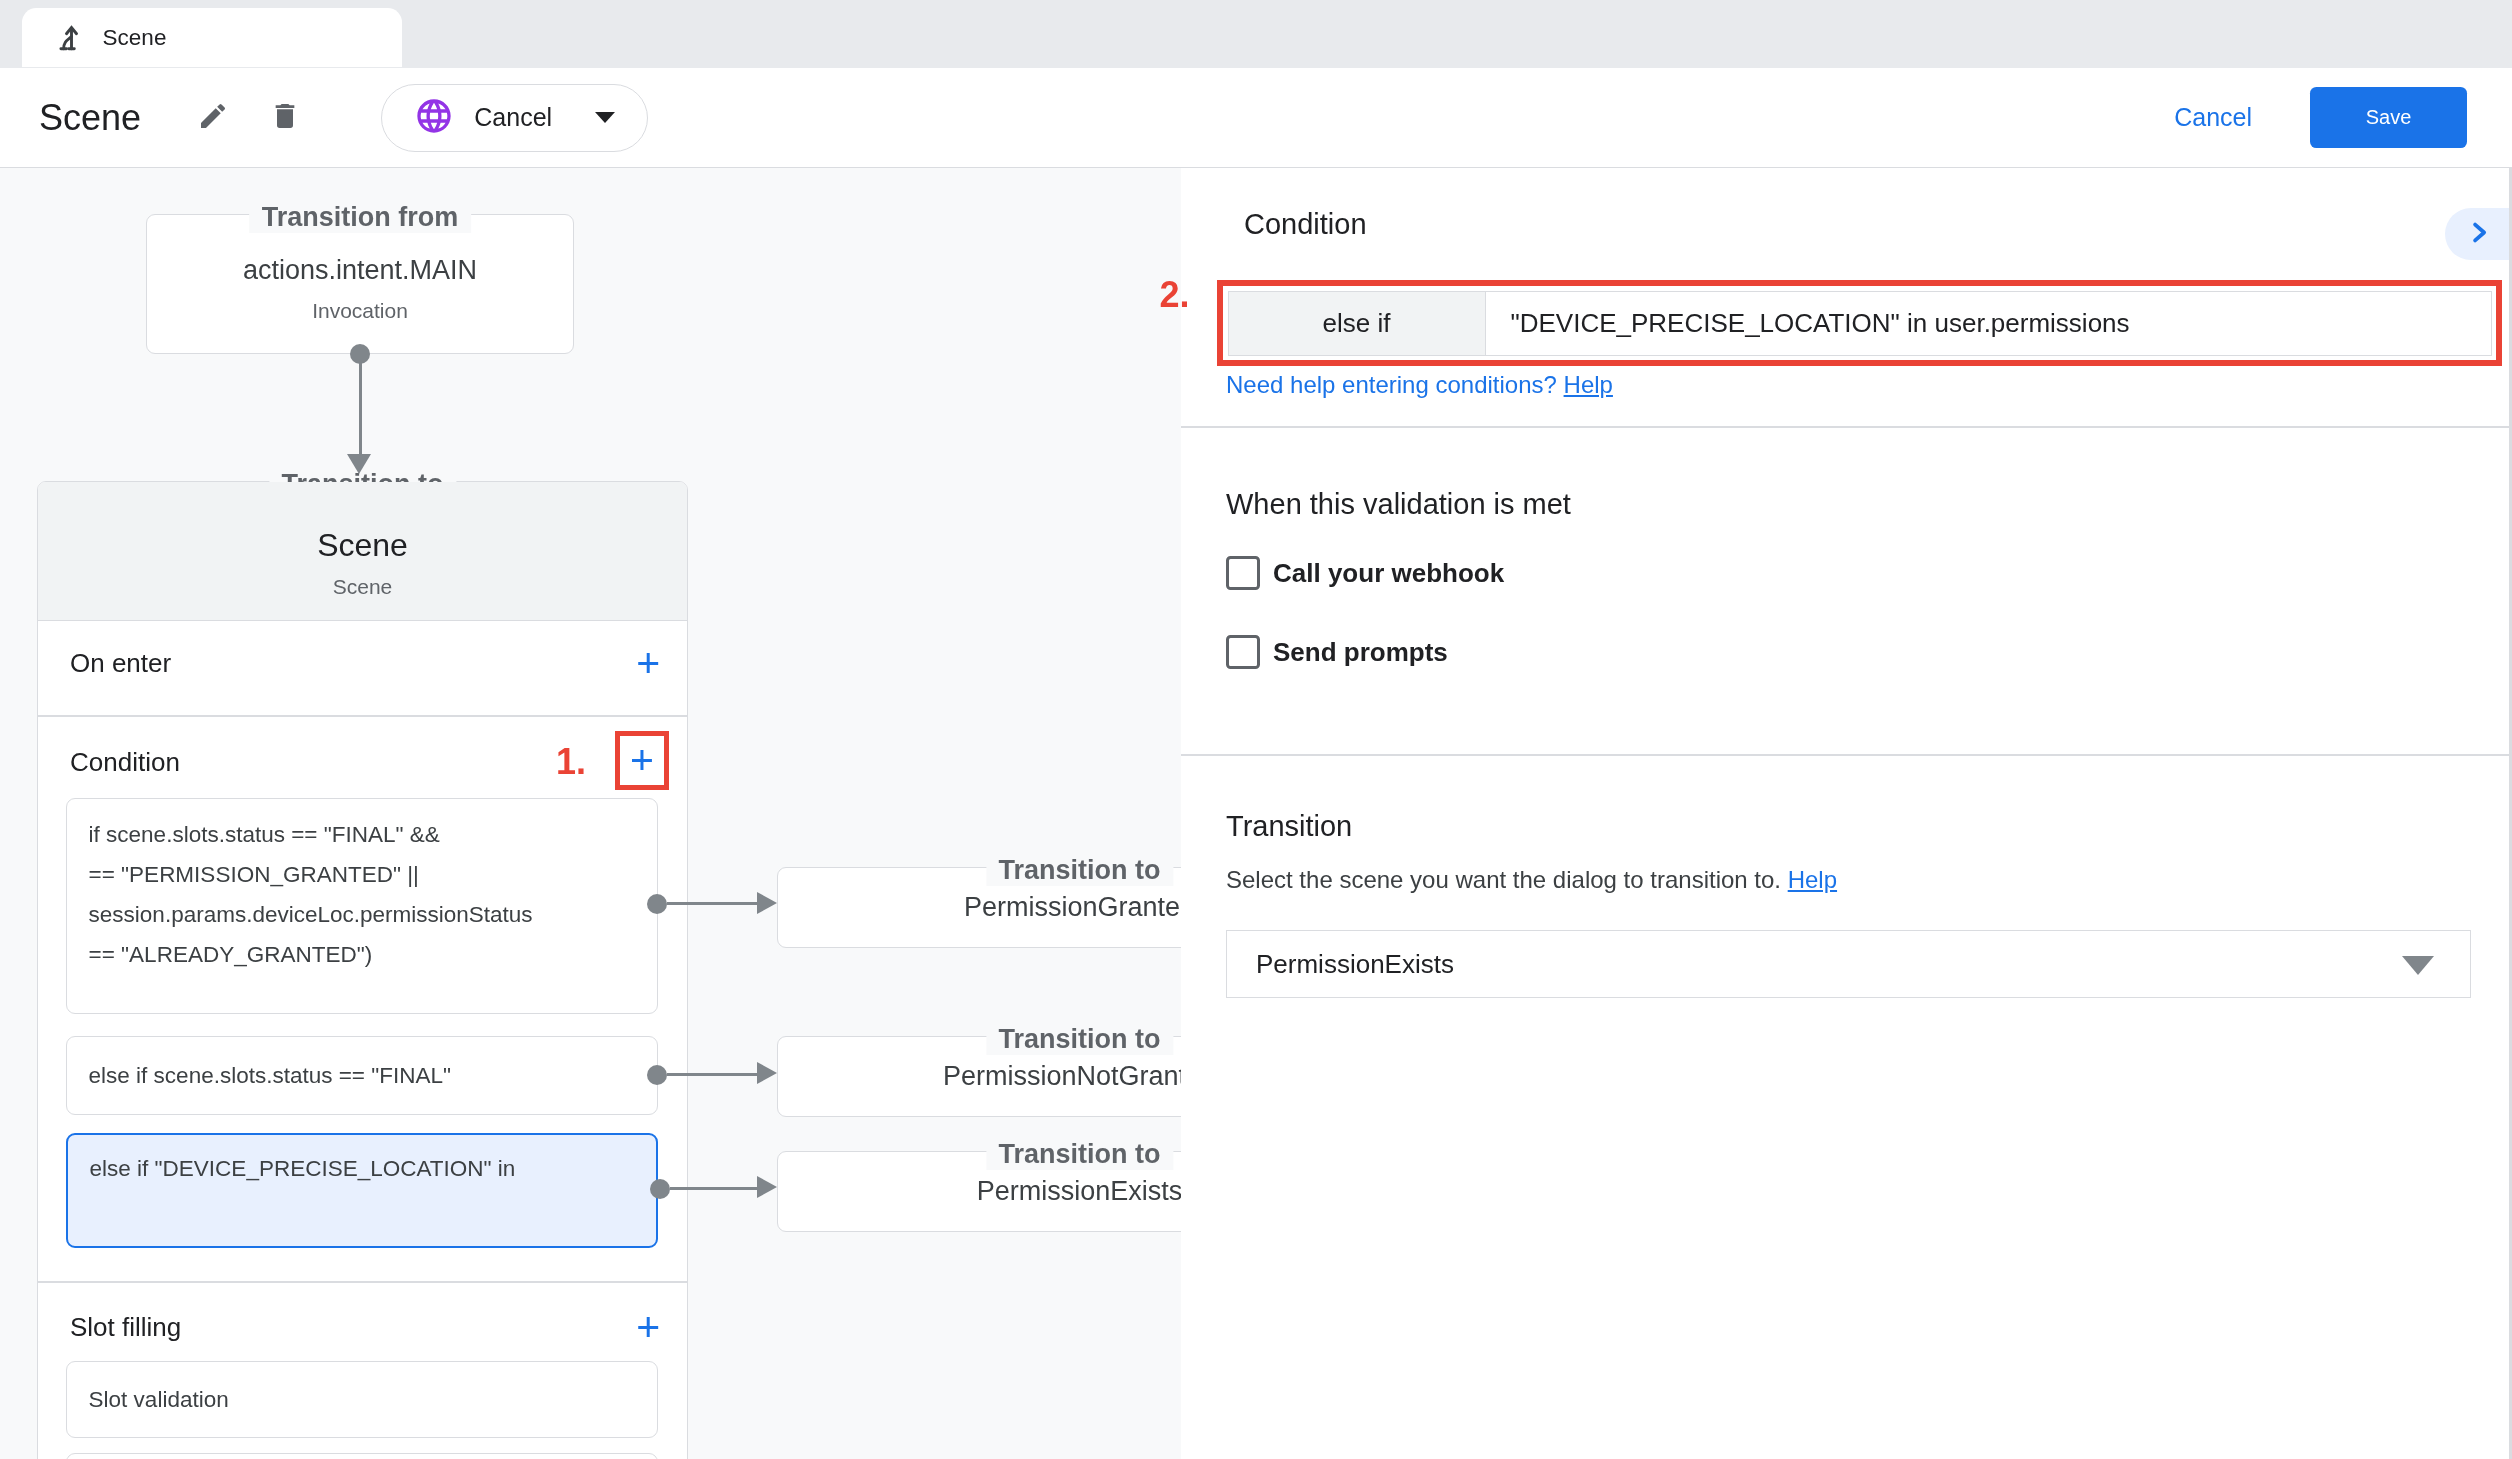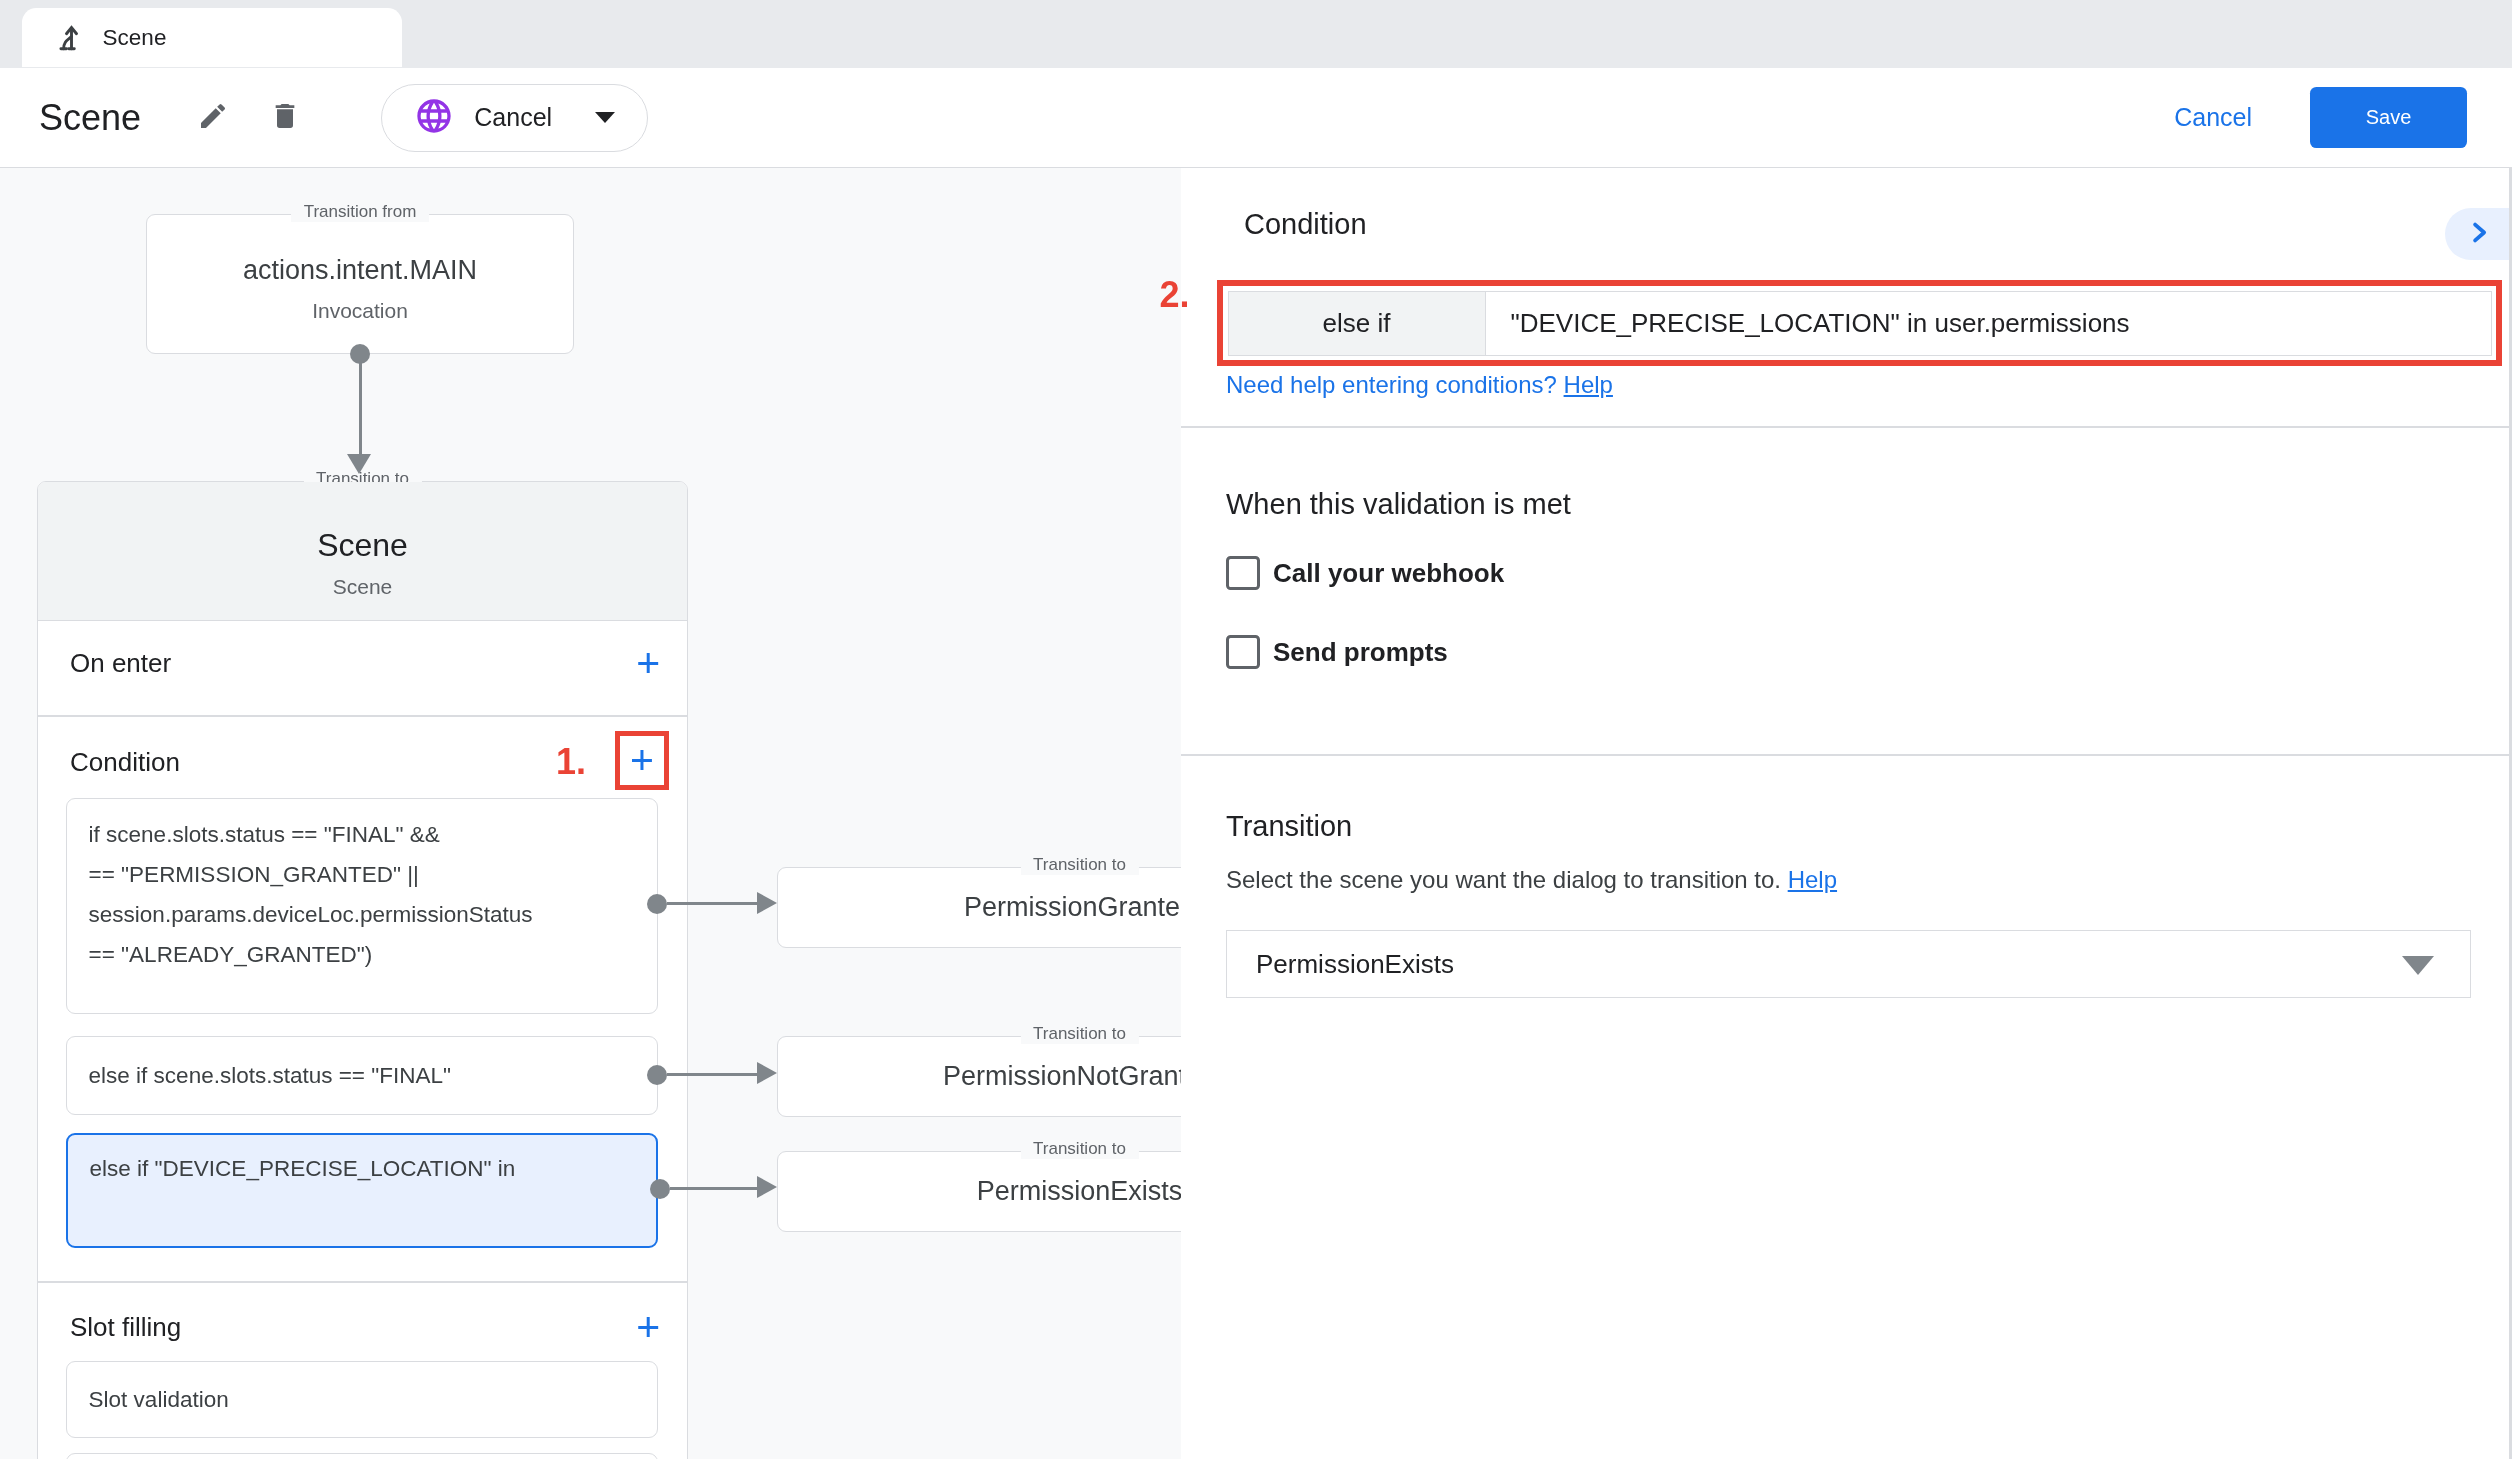--- a/index.html
+++ b/index.html
@@ -33,21 +33,21 @@
   .cancel-btn { background:none; border:none; color:#1A73E8; font-size:25px; font-weight:500; font-family:inherit; cursor:pointer; margin-right:52px; }
   .save-btn { background:#1A73E8; color:#fff; border:none; border-radius:6.3px; width:157px; height:61px; font-size:20px; font-weight:500; font-family:inherit; cursor:pointer; }
   
   .content { position:relative; display:flex; height:1292px; }
   .canvas { position:relative; flex:none; width:1181px; background:#F8F9FA; overflow:hidden; }
   .panel { position:relative; flex:1; background:#fff; }
   
   .fbox { position:absolute; background:#fff; border:1.8px solid #DADCE0; border-radius:9px; }
   .legend {
     position:absolute; top:-12.6px; left:50%; transform:translateX(-50%);
-    background:#F8F9FA; padding:0 12.6px; font-size:17px; color:#5F6368; white-space:nowrap;
+    background:#F8F9FA; padding:0 12.6px; font-size:27px; color:#5F6368; white-space:nowrap;font-weight:bold;
   }
   .from-box { left:146px; top:46px; width:428px; height:140px; text-align:center; }
   .from-name { font-size:27px; color:#3C4043; margin-top:40px; }
   .from-type { font-size:21px; color:#5F6368; margin-top:12.6px; }
   .dot { position:absolute; width:20px; height:20px; border-radius:50%; background:#80868B; z-index:6; }
   .vline { position:absolute; background:#80868B; z-index:5; }
   .arr-down { position:absolute; width:0; height:0; border-left:12.6px solid transparent; border-right:12.6px solid transparent; border-top:20px solid #80868B; z-index:5; }
   .arr-right { position:absolute; width:0; height:0; border-top:11.7px solid transparent; border-bottom:11.7px solid transparent; border-left:20px solid #80868B; z-index:5; }
   
   .scene-box { left:37px; top:313px; width:651px; height:1026px; }

